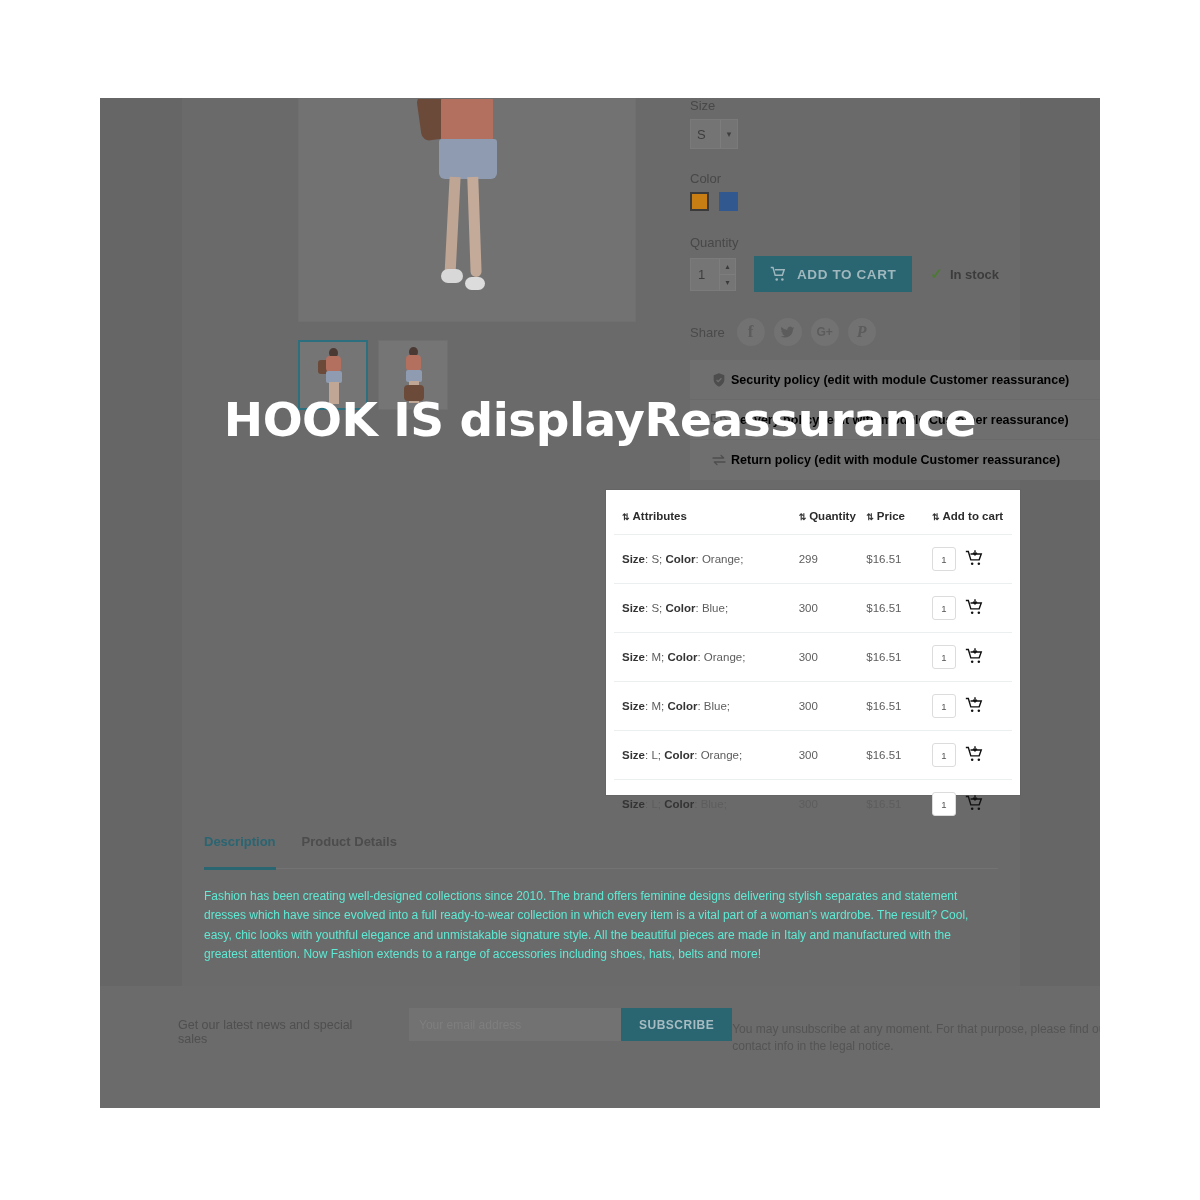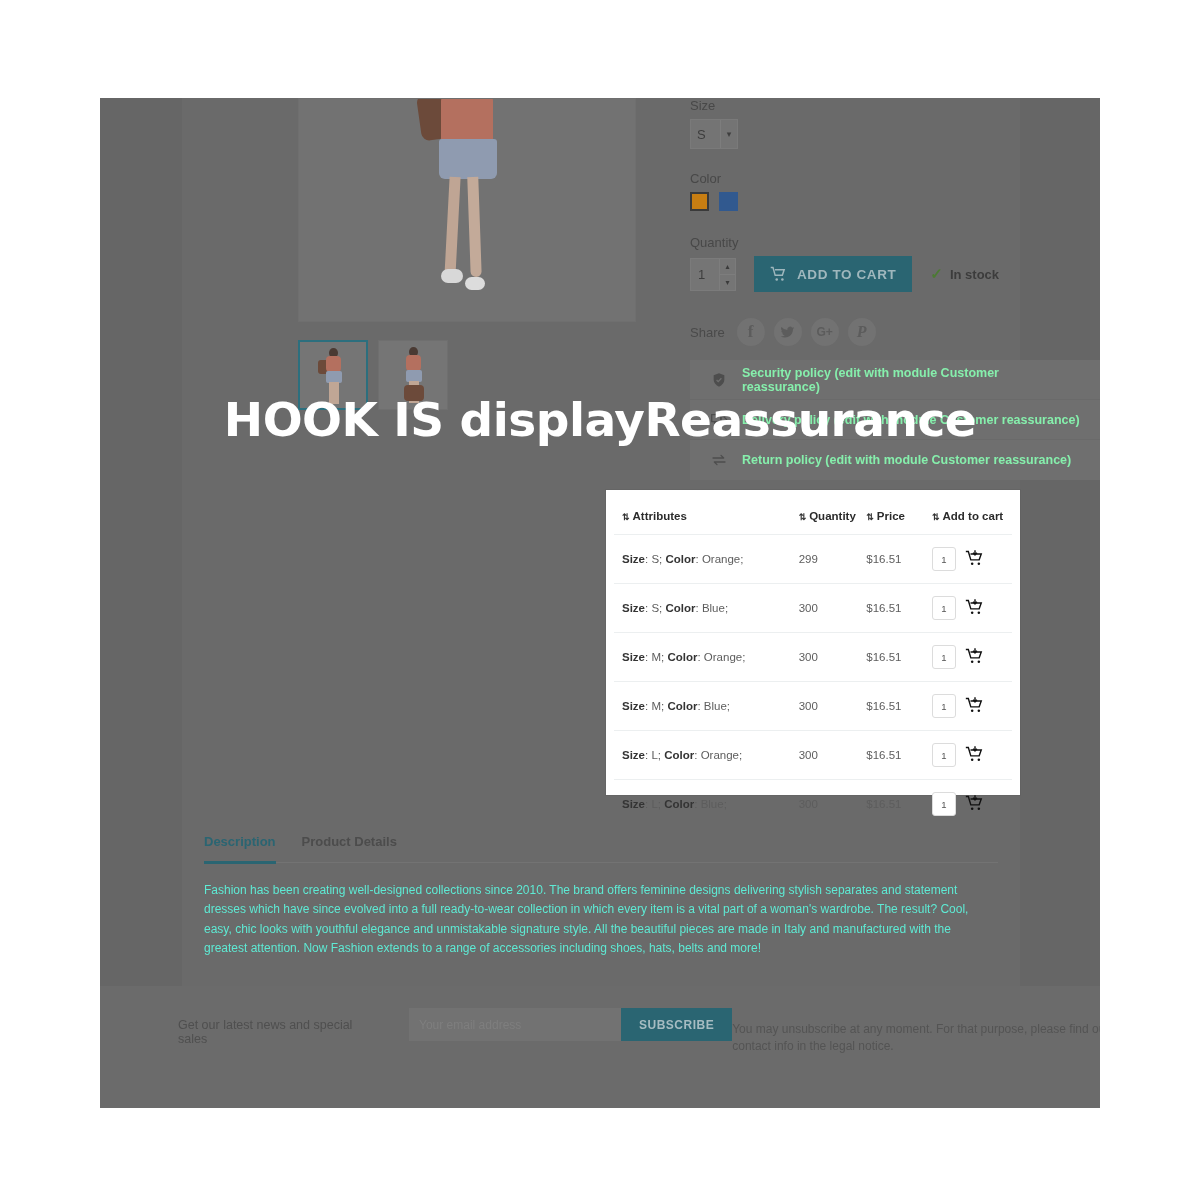--- a/index.html
+++ b/index.html
@@ -119,24 +119,24 @@
     display:flex;align-items:center;justify-content:center;
     font-size:14px;font-weight:bold;
   }
 
   
   .reassure{
     position:absolute;left:508px;top:262px;width:410px;
     background:#6f6f6f;
   }
   .rrow{
-    height:40px;display:flex;align-items:center;gap:14px;
+    height:40px;display:flex;align-items:center;gap:3px;
     padding:0 20px;box-sizing:border-box;
     border-bottom:1px solid #6a6a6a;
-    font-size:12.5px;font-weight:bold;color:#86efac;
+    font-size:12.5px;font-weight:bold;color:#000000;
   }
   .rrow:last-child{border-bottom:none;}
   .ricon{width:18px;display:flex;align-items:center;justify-content:center;color:#4d4d4d;font-size:15px;}
 
   
   .combi{
     position:absolute;left:506px;top:392px;
     width:414px;height:305px;
     background:#ffffff;
     box-shadow:0 0 0 1px rgba(0,0,0,.04);
@@ -171,21 +171,21 @@
   }
   .cartico{width:20px;height:20px;}
 
   
   .descbox{
     position:absolute;left:82px;top:718px;width:838px;height:148px;
     background:#6a6a6a;
     padding:18px 22px;box-sizing:border-box;
   }
   .tabs{display:flex;gap:26px;border-bottom:1px solid #737373;padding-bottom:7px;}
-  .tab{font-size:13px;font-weight:bold;color:#4c4c4c;padding-bottom:6px;}
+  .tab{font-size:13px;font-weight:bold;color:#4c4c4c;padding-bottom:12px;}
   .tab.active{color:#2a6572;border-bottom:3px solid #2a6572;margin-bottom:-9px;}
   .desc-text{
     margin-top:18px;font-size:12px;line-height:1.62;color:#5eead4;
     width:790px;
   }
 
   
   .foot{
     position:absolute;left:0;top:888px;width:1000px;height:122px;
     background:#6b6b6b;

